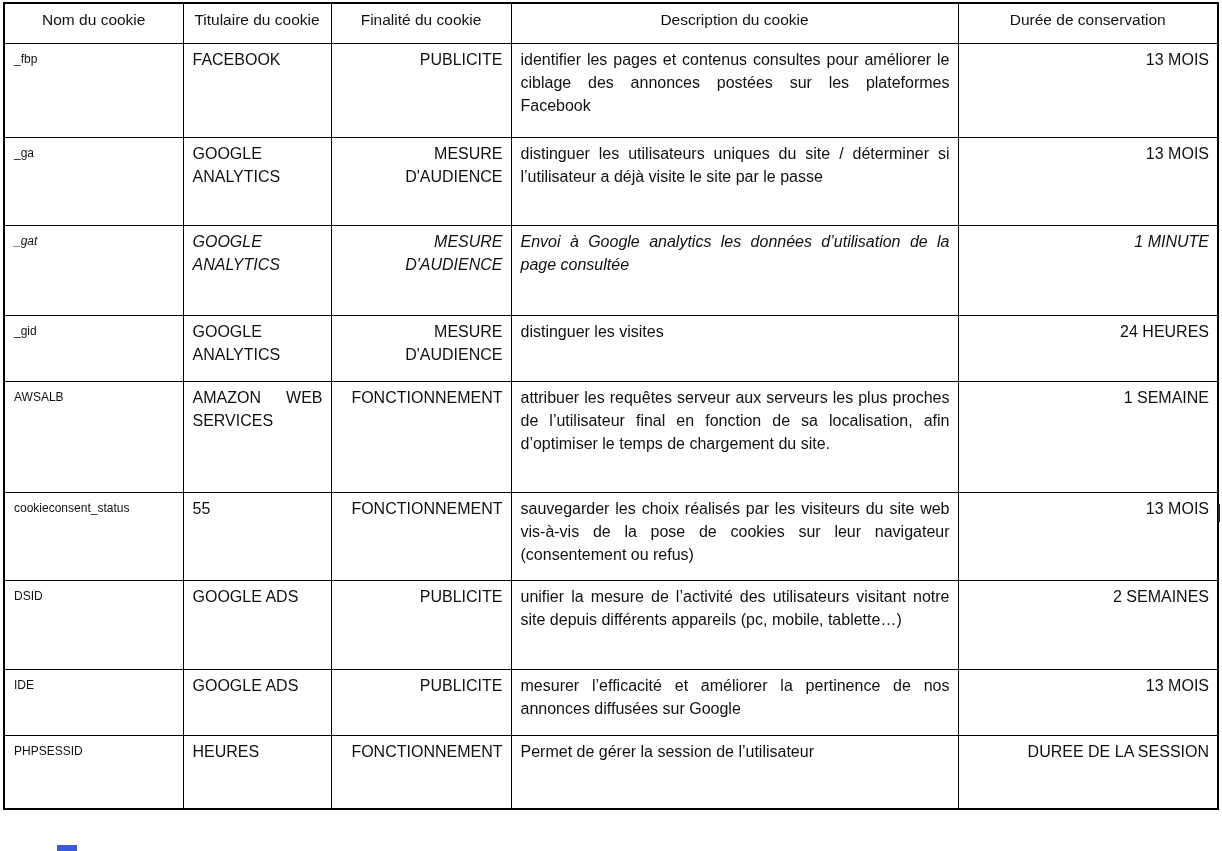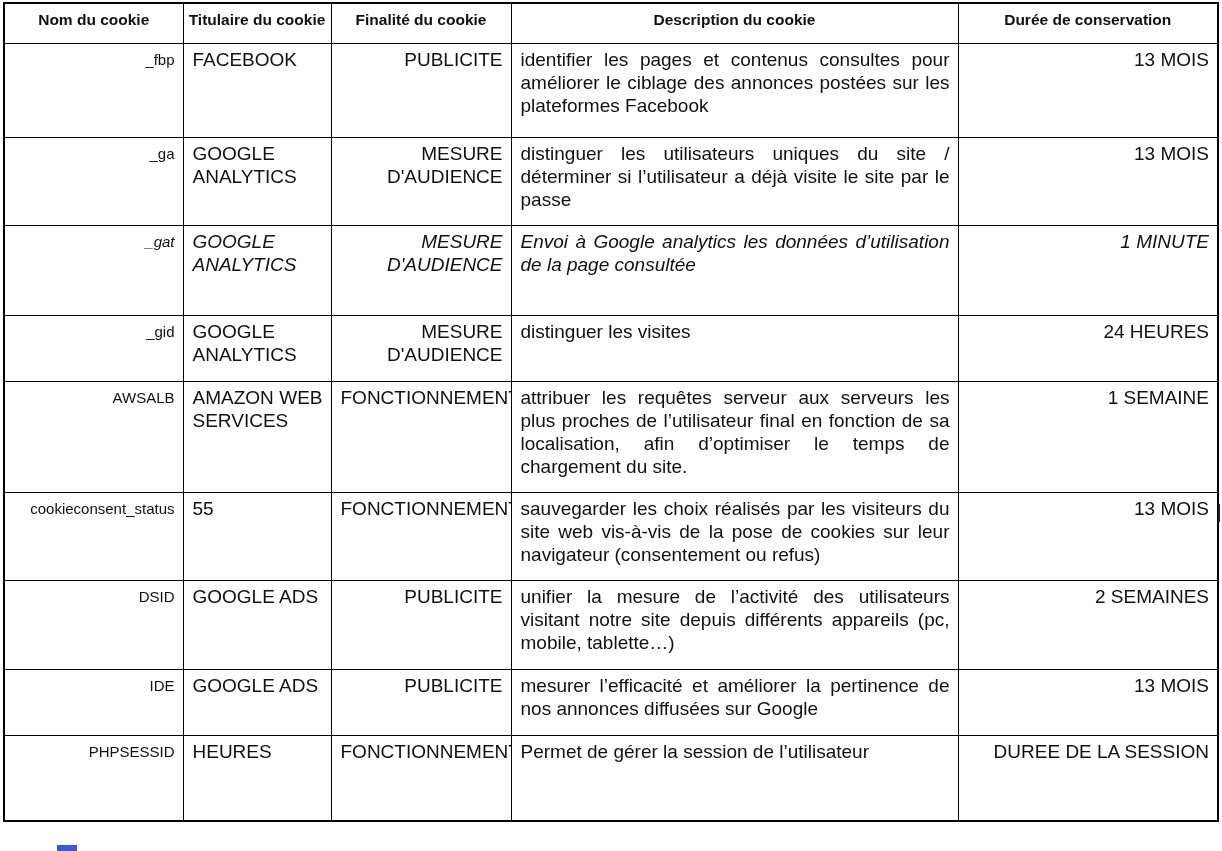--- a/index.html
+++ b/index.html
@@ -25,60 +25,60 @@
     table-layout: fixed;
     border: 2px solid #000;
   }
   table.cookies th,
   table.cookies td {
     border: 1.5px solid #000;
     vertical-align: top;
     overflow: hidden;
   }
   table.cookies th {
-    font-weight: bold;
+    font-weight: normal;
     font-size: 15.5px;
     line-height: 19px;
     text-align: center;
     padding: 6px 4px 2px 4px;
   }
   table.cookies td {
-    font-size: 19px;
+    font-size: 16px;
     line-height: 23px;
     text-align: justify;
     padding: 4px 8px 4px 9px;
   }
   
   col.c-name     { width: 179px; }
   col.c-owner    { width: 148px; }
   col.c-purpose  { width: 180px; }
   col.c-desc     { width: 447px; }
   col.c-duration { width: 260px; }
 
   
   table.cookies td:first-child {
-    font-size: 15px;
-    text-align: right;
+    font-size: 12px;
+    text-align: left;
   }
   table.cookies td:nth-child(3),
   table.cookies td:nth-child(5) {
     text-align: right;
   }
 
   
   thead tr            { height: 40px; }
   tbody tr:nth-child(1) { height: 94px; }
   tbody tr:nth-child(2) { height: 88px; }
   tbody tr:nth-child(3) { height: 90px; font-style: italic; }
   tbody tr:nth-child(4) { height: 66px; }
   tbody tr:nth-child(5) { height: 111px; margin-top: 28px; }
   tbody tr:nth-child(6) { height: 88px; }
   tbody tr:nth-child(7) { height: 89px; }
   tbody tr:nth-child(8) { height: 66px; }
-  tbody tr:nth-child(9) { height: 86px; padding-left: 19px; }
+  tbody tr:nth-child(9) { height: 74px; padding-left: 19px; }
 
   
   .blue-fragment {
     position: absolute;
     left: 57px;
     top: 845px;
     width: 20px;
     height: 6px;
   }
   .caret-artifact {

